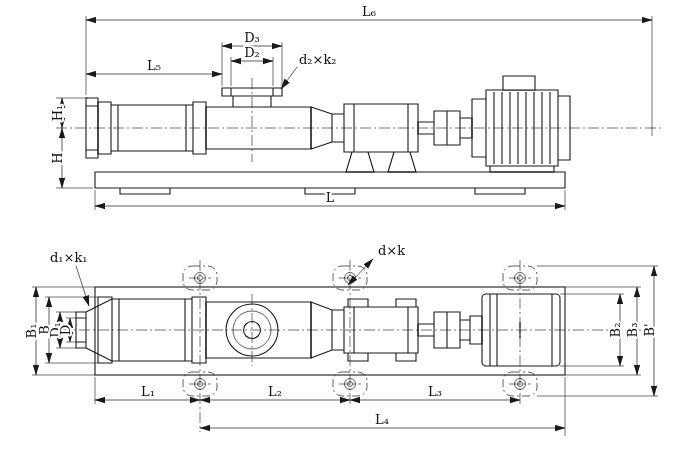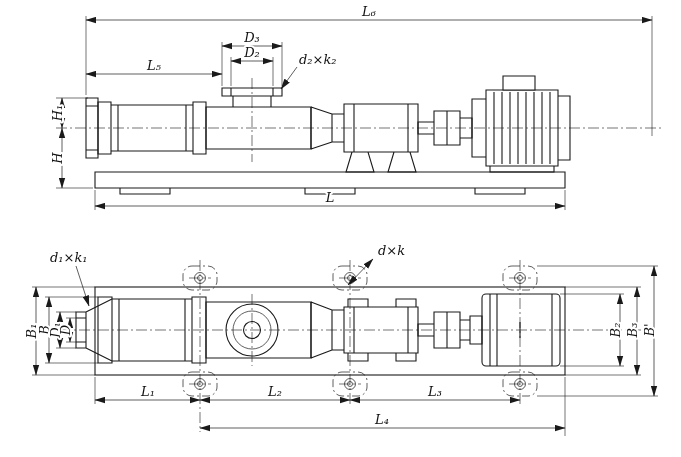--- a/index.html
+++ b/index.html
@@ -1,19 +1,18 @@
 <!DOCTYPE html>
 <html><head>
 <meta charset="utf-8">
 <style>
   html,body { margin:0; padding:0; background:#ffffff; }
   .canvas {
     width:681px; height:457px; position:relative; background:#ffffff;
     font-family:"DejaVu Serif", serif;
-    font-style:italic;
   }
   svg { display:block; }
   
   .ln  { fill:none; stroke:#1a1a1a; stroke-width:1.1; }
   .lnf { fill:#ffffff; stroke:#1a1a1a; stroke-width:1.1; }
   .thin{ fill:none; stroke:#1a1a1a; stroke-width:0.7; }
   .cl  { fill:none; stroke:#1a1a1a; stroke-width:0.6; stroke-dasharray:11 3 2 3; }
   .ph  { fill:none; stroke:#1a1a1a; stroke-width:0.7; stroke-dasharray:8 3 2 3; }
   .dim { fill:none; stroke:#1a1a1a; stroke-width:0.7; }
   .ext { fill:none; stroke:#1a1a1a; stroke-width:0.6; }

